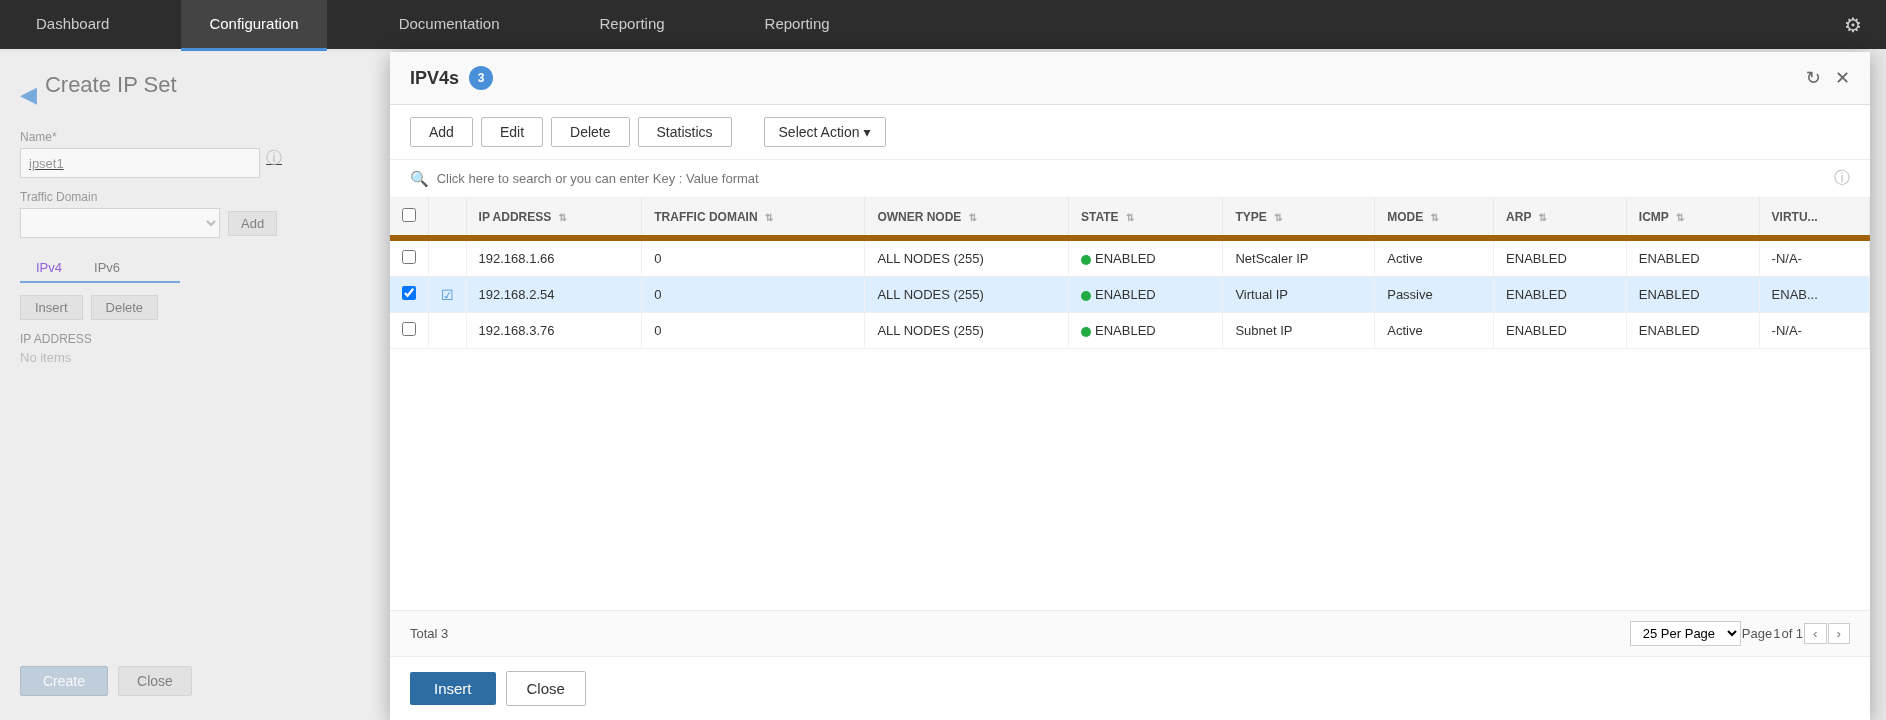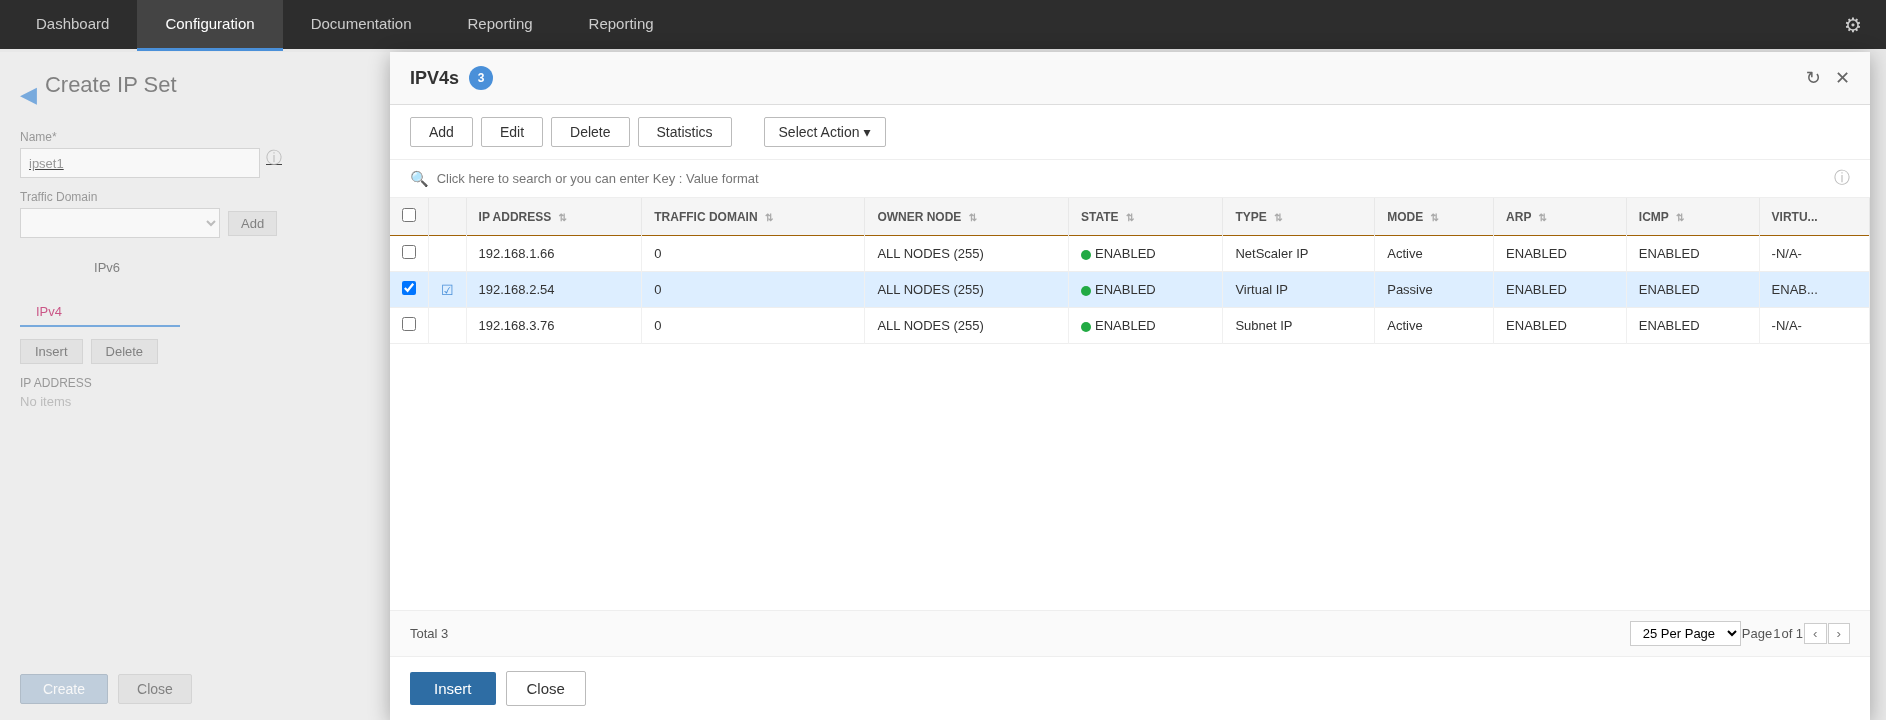--- a/index.html
+++ b/index.html
@@ -5,20 +5,21 @@
     * { box-sizing: border-box; margin: 0; padding: 0; font-family: Arial, sans-serif; }
     body { background: #e8e8e8; width: 1886px; height: 720px; overflow: hidden; }
 
     
     .topnav {
       display: flex;
       align-items: center;
       background: #2d2d2d;
       height: 49px;
       padding: 0 8px;
+      gap: 44px;
     }
     .topnav-tab {
       padding: 0 28px;
       height: 52px;
       display: flex;
       align-items: center;
       color: #ccc;
       font-size: 15px;
       cursor: pointer;
       border-bottom: 3px solid transparent;
@@ -66,26 +67,26 @@
       font-size: 13px;
       color: #aaa;
       margin-bottom: 12px;
       display: block;
     }
     .bg-traffic-row { display: flex; align-items: center; gap: 8px; margin-bottom: 16px; }
     .bg-select { width: 200px; height: 30px; border: 1px solid #ccc; background: #fff; font-size: 13px; color: #aaa; }
     .bg-add-btn { padding: 4px 12px; background: #e0e0e0; border: 1px solid #ccc; font-size: 13px; cursor: pointer; color: #555; }
     .bg-tabs { display: flex; gap: 0; margin-bottom: 12px; border-bottom: 2px solid #4a90d9; width: 160px; }
     .bg-tab { padding: 6px 16px; font-size: 13px; cursor: pointer; color: #555; }
-    .bg-tab.active { color: #be185d; border-bottom: 2px solid #4a90d9; margin-bottom: -2px; margin-top: 44px; }
+    .bg-tab.active { color: #6d28d9; border-bottom: 2px solid #4a90d9; margin-bottom: -2px; }
     .bg-insert-delete { display: flex; gap: 8px; margin-bottom: 12px; }
     .bg-insert-btn { padding: 4px 14px; background: #e0e0e0; border: 1px solid #ccc; font-size: 13px; color: #555; }
     .bg-ip-label { font-size: 12px; color: #777; margin-bottom: 4px; }
     .bg-no-items { font-size: 13px; color: #aaa; margin-bottom: 30px; }
-    .bg-create-row { position: absolute; bottom: 16px; left: 20px; display: flex; gap: 10px; }
+    .bg-create-row { position: absolute; bottom: 24px; left: 20px; display: flex; gap: 10px; }
     .bg-create-btn { padding: 6px 22px; background: #b0c4d8; border: 1px solid #9ab; font-size: 14px; color: #fff; cursor: pointer; border-radius: 2px; }
     .bg-close-btn-bottom { padding: 6px 18px; background: #e0e0e0; border: 1px solid #ccc; font-size: 14px; color: #555; cursor: pointer; border-radius: 2px; }
 
     
     .modal-overlay {
       position: absolute;
       top: 52px;
       left: 390px;
       width: 1480px;
       height: 668px;
@@ -177,21 +178,21 @@
 
     
     .modal-table-wrap { flex: 1; overflow-x: auto; overflow-y: auto; }
     table {
       width: 100%;
       border-collapse: collapse;
       font-size: 13px;
     }
     thead tr {
       background: #f5f5f5;
-      border-bottom: 1px solid #a16207;
+      border-bottom: 6px solid #a16207;
     }
     thead th {
       padding: 10px 12px;
       text-align: left;
       font-weight: 600;
       color: #555;
       font-size: 12px;
       white-space: nowrap;
       border-right: 1px solid #e8e8e8;
     }

